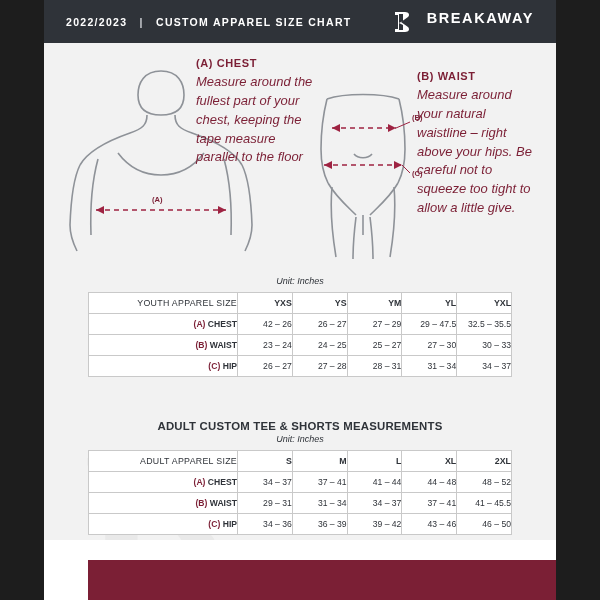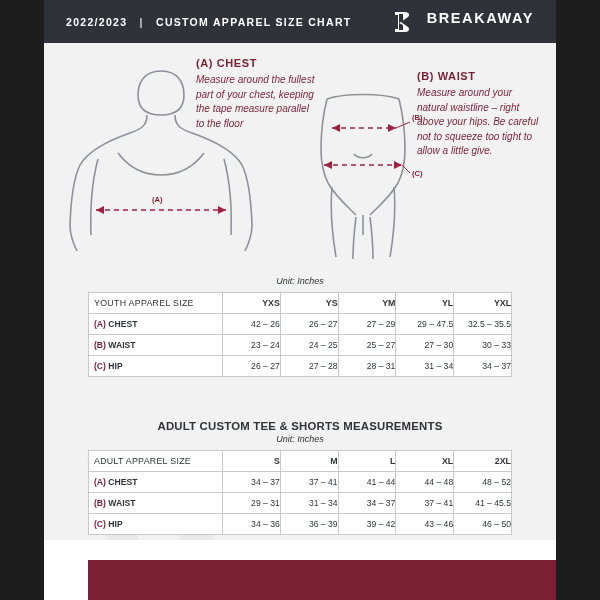--- a/index.html
+++ b/index.html
@@ -96,21 +96,21 @@
     position: absolute;
     color: #7b1f35;
   }
   .dlabel .t {
     font-size: 11px;
     font-weight: bold;
     letter-spacing: .6px;
     margin-bottom: 4px;
   }
   .dlabel .d {
-    font-size: 10px;
+    font-size: 13px;
     font-style: italic;
     line-height: 1.45;
     color: #7b1f35;
   }
   .tagA { left: 152px; top: 0px; width: 120px; }
   .tagB { left: 373px; top: 13px; width: 122px; }
   .tagC { left: 373px; top: 113px; width: 122px; }
 
   
   .section {
@@ -143,22 +143,22 @@
   }
   th, td {
     border: 1px solid #c9c9c9;
     font-size: 8.6px;
     color: #2f3339;
     height: 20px;
     text-align: right;
     padding: 0;
   }
   th.rowhead, td.rowhead {
-    text-align: left;
-    padding-left: 5px;
+    text-align: right;
+    padding-left: 20px;
     width: 128px;
     font-weight: normal;
   }
   th {
     font-weight: bold;
     font-size: 8.8px;
   }
   th.rowhead {
     font-weight: normal;
     letter-spacing: .3px;

